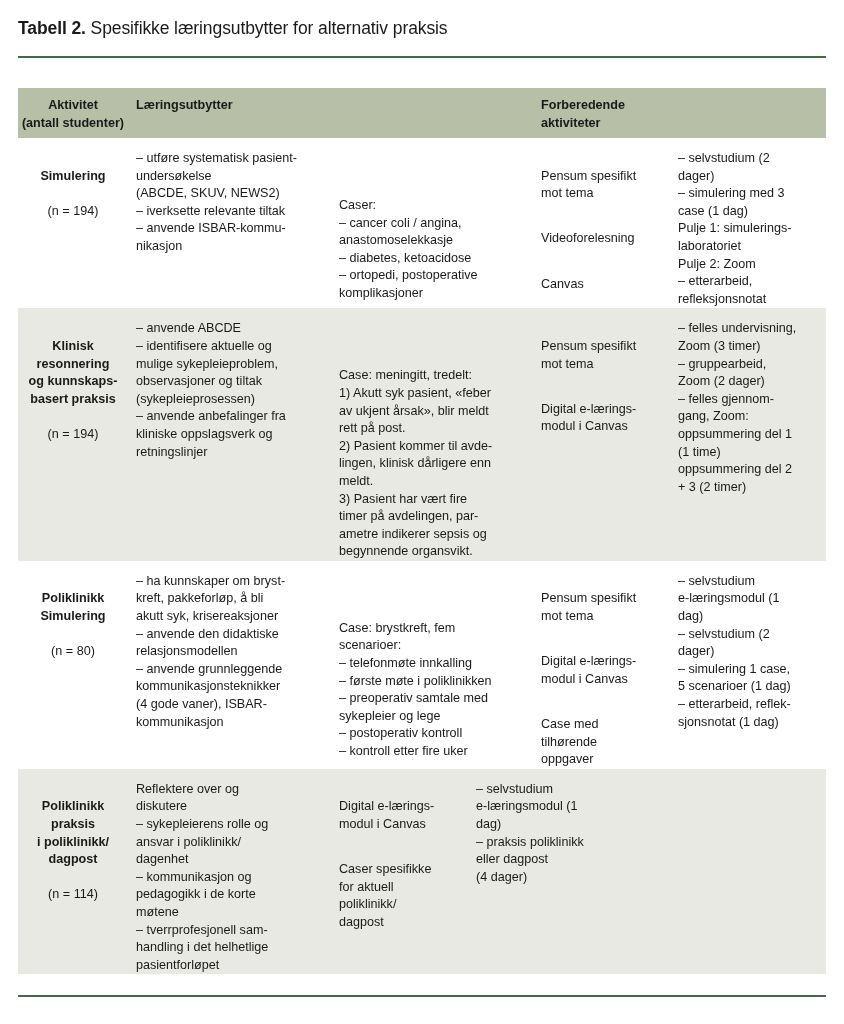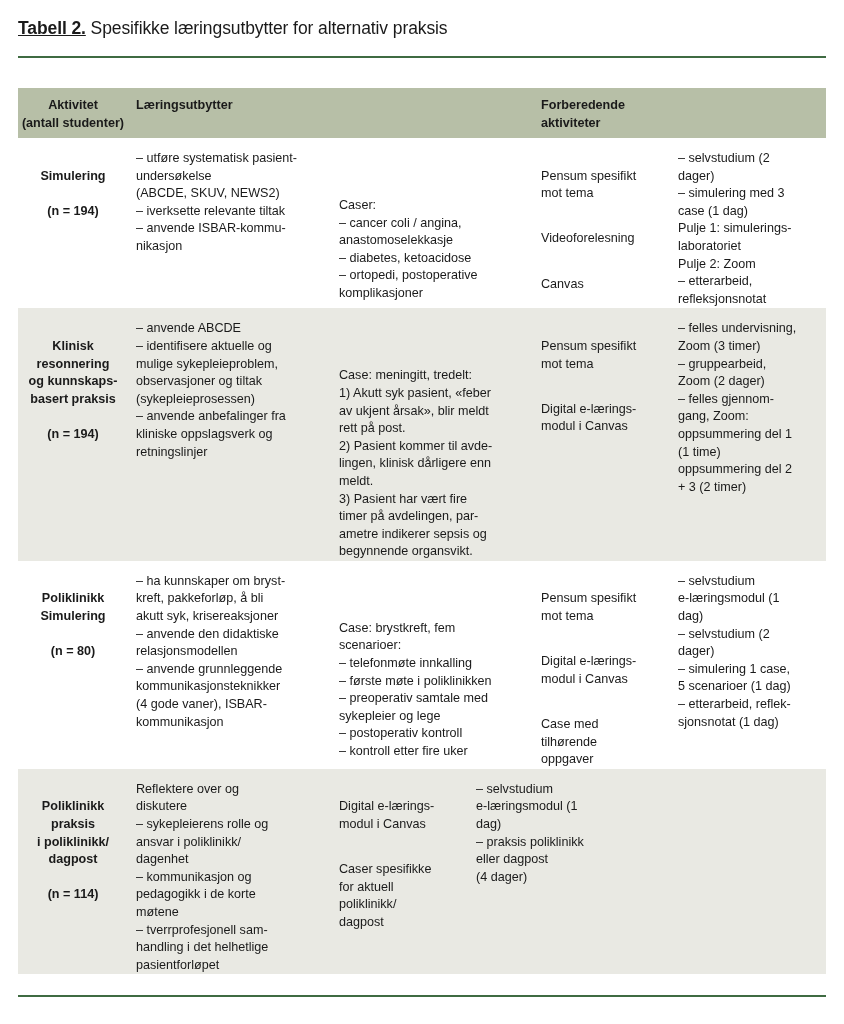--- a/index.html
+++ b/index.html
@@ -28,21 +28,20 @@
     top: 16px;
     width: 808px;
     font-size: 17.5px;
     line-height: 24px;
     color: #1a1a1a;
     letter-spacing: -0.1px;
     white-space: nowrap;
   }
   .caption .lbl {
     font-weight: bold;
-    text-decoration: underline;
   }
   .caption .txt {
     font-weight: normal;
   }
 
   
   .rule {
     position: absolute;
     left: 18px;
     width: 808px;
@@ -99,21 +98,21 @@
   .c3 { width: 137px; padding-right: 10px; }
   .c4 { width: 148px; padding-right: 6px; }
 
   .row.header .c0,
   .row.body   .c0 { margin-left: 0; text-align: center; }
 
   
   .row .c0 { padding-left: 0px; }
 
   .act-title { font-weight: bold; }
-  .act-count { font-weight: bold; }
+  .act-count { font-weight: normal; }
 
   .blockgap { display: block; height: 10px; }
 </style>
 </head>
 <body>
 
 <div class="page">
 
   <div class="caption">
     <span class="lbl">Tabell 2.</span><span class="txt"> Spesifikke læringsutbytter for alternativ praksis</span>

